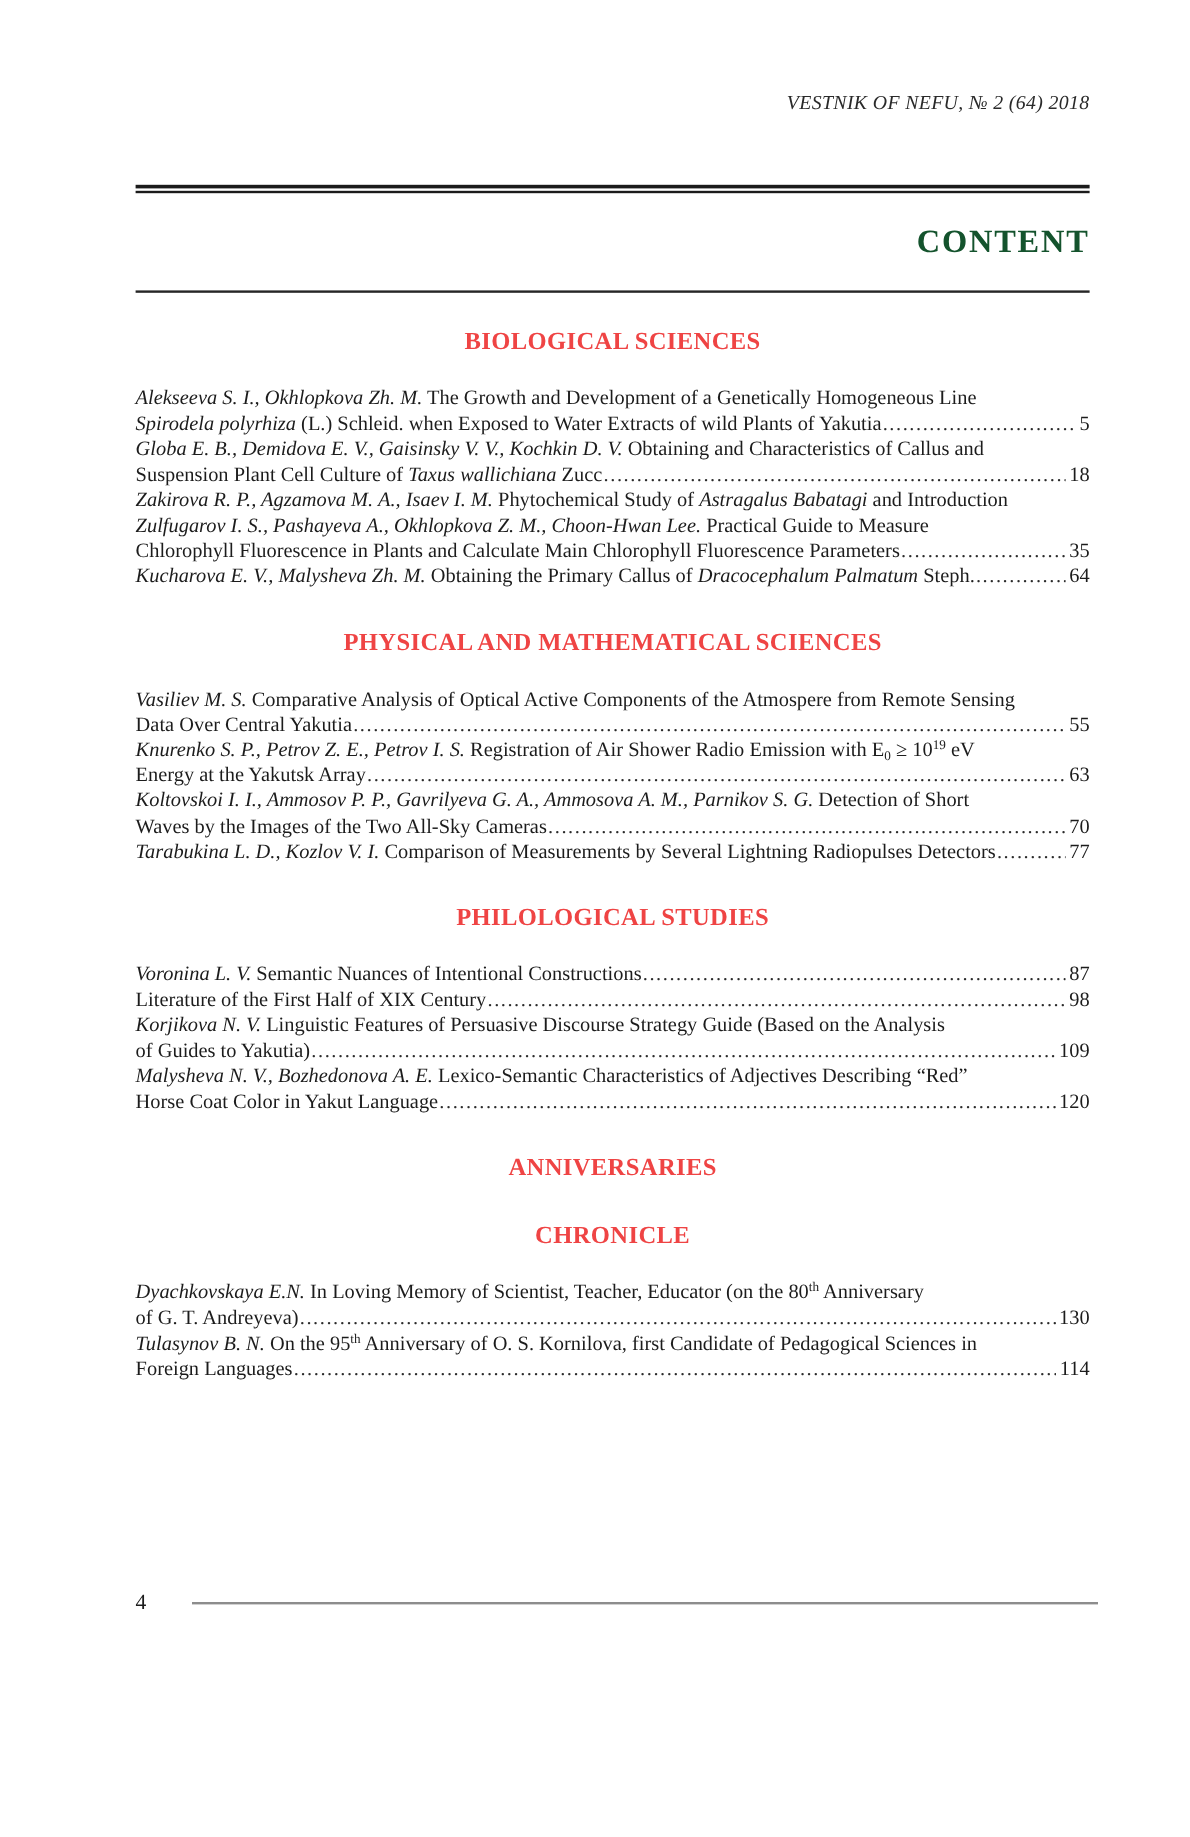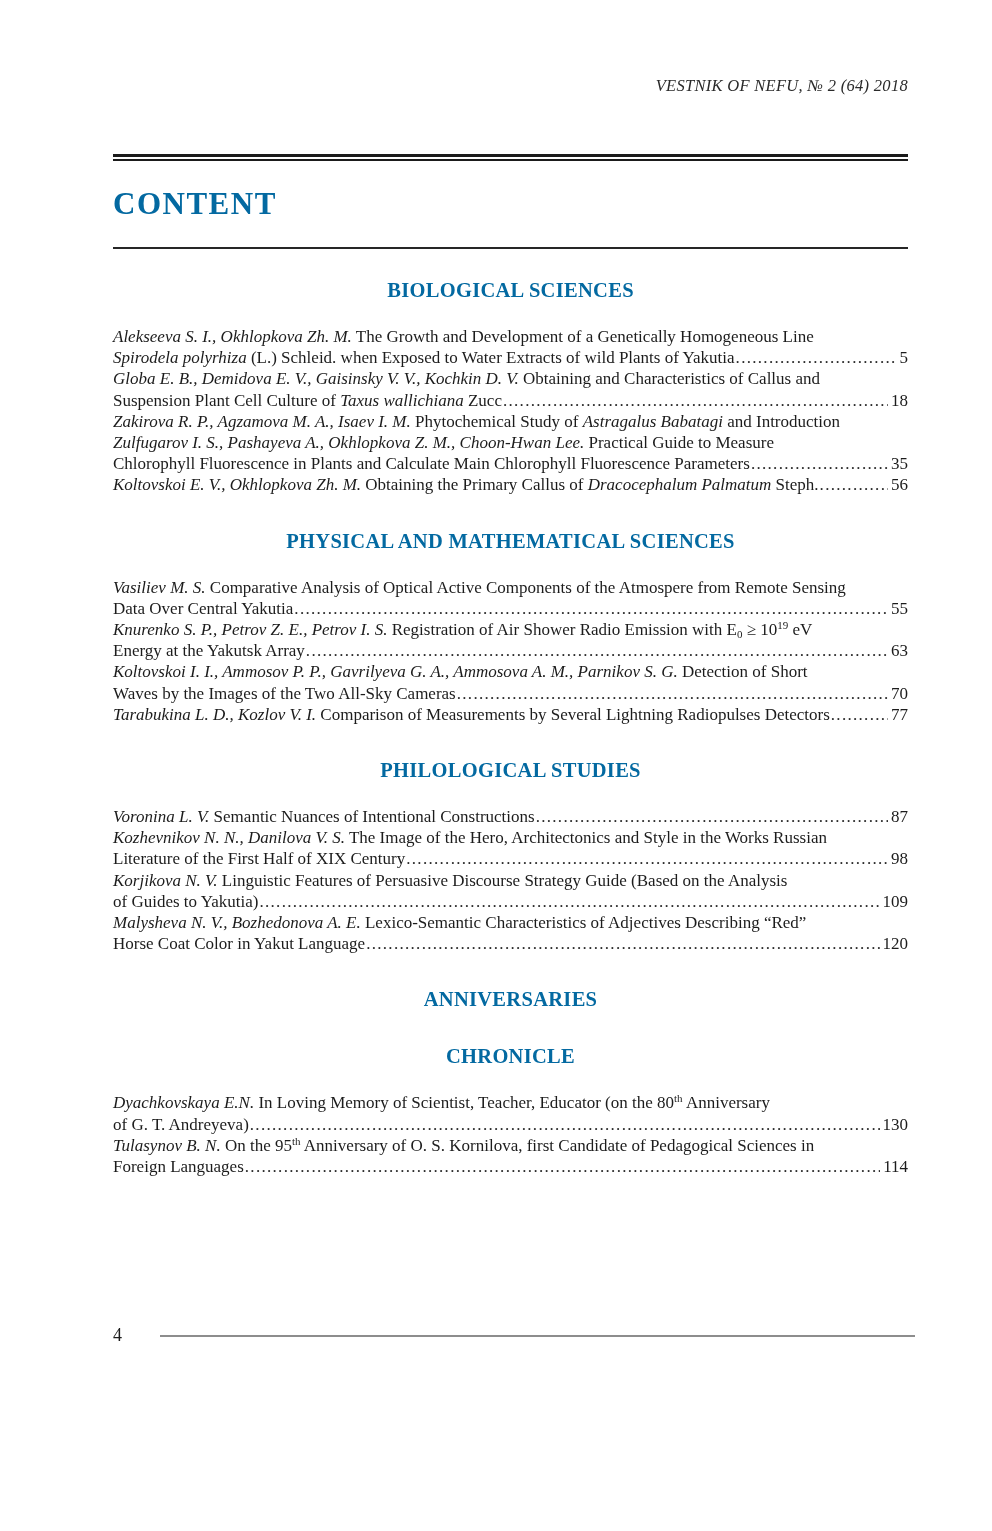--- a/index.html
+++ b/index.html
@@ -25,40 +25,40 @@
 
   .double-rule {
     margin-top: 58px;
     height: 2px;
     border-top: 3px solid #1b1b1b;
     border-bottom: 2px solid #1b1b1b;
   }
 
   .page-title {
     margin: 25px 0 0 0;
-    text-align: left;
+    text-align: right;
     font-weight: 700;
-    font-size: 31px;
+    font-size: 27px;
     letter-spacing: 1.5px;
-    color: #0369a1;
+    color: #14532d;
   }
 
   .thin-rule {
     margin-top: 25px;
     border-top: 2px solid #262626;
     height: 0;
   }
 
   .section-heading {
     text-align: center;
     font-weight: 700;
     font-size: 20.5px;
     letter-spacing: 0.3px;
     margin: 34px 0 24px 0;
-    color: #0369a1;
+    color: #ef4444;
   }
   #sections > .section-heading:first-child { margin-top: 30px; }
 
   .entry { margin: 0; }
   .line {
     font-size: 17px;
     line-height: 21.2px;
     white-space: nowrap;
   }
   .line.last { display: flex; align-items: flex-end; }
@@ -128,23 +128,23 @@
         <div class="entry">
           <div class="line"><span class="txt"><i>Zulfugarov I. S., Pashayeva A., Okhlopkova Z. M., Choon-Hwan Lee.</i><span> Practical Guide to Measure</span></span></div>
           <div class="line last">
             <span class="txt"><span>Chlorophyll Fluorescence in Plants and Calculate Main Chlorophyll Fluorescence Parameters</span></span>
             <span class="dots"></span>
             <span class="pagenum">35</span>
           </div>
         </div>
         <div class="entry">
           <div class="line last">
-            <span class="txt"><i>Koltovskoi E. V., Okhlopkova Zh. M.</i><span> Obtaining the Primary Callus of </span><i>Dracocephalum Palmatum</i><span> Steph.</span></span>
-            <span class="dots"></span>
-            <span class="pagenum">56</span>
+            <span class="txt"><i>Kucharova E. V., Malysheva Zh. M.</i><span> Obtaining the Primary Callus of </span><i>Dracocephalum Palmatum</i><span> Steph.</span></span>
+            <span class="dots"></span>
+            <span class="pagenum">64</span>
           </div>
         </div>
         <div class="section-heading">PHYSICAL AND MATHEMATICAL SCIENCES</div>
         <div class="entry">
           <div class="line"><span class="txt"><i>Vasiliev M. S.</i><span> Comparative Analysis of Optical Active Components of the Atmospere from Remote Sensing</span></span></div>
           <div class="line last">
             <span class="txt"><span>Data Over Central Yakutia</span></span>
             <span class="dots"></span>
             <span class="pagenum">55</span>
           </div>
@@ -174,21 +174,20 @@
         </div>
         <div class="section-heading">PHILOLOGICAL STUDIES</div>
         <div class="entry">
           <div class="line last">
             <span class="txt"><i>Voronina L. V.</i><span> Semantic Nuances of Intentional Constructions</span></span>
             <span class="dots"></span>
             <span class="pagenum">87</span>
           </div>
         </div>
         <div class="entry">
-          <div class="line"><span class="txt"><i>Kozhevnikov N. N., Danilova V. S.</i><span> The Image of the Hero, Architectonics and Style in the Works Russian</span></span></div>
           <div class="line last">
             <span class="txt"><span>Literature of the First Half of XIX Century</span></span>
             <span class="dots"></span>
             <span class="pagenum">98</span>
           </div>
         </div>
         <div class="entry">
           <div class="line"><span class="txt"><i>Korjikova N. V.</i><span> Linguistic Features of Persuasive Discourse Strategy Guide (Based on the Analysis</span></span></div>
           <div class="line last">
             <span class="txt"><span>of Guides to Yakutia)</span></span>

